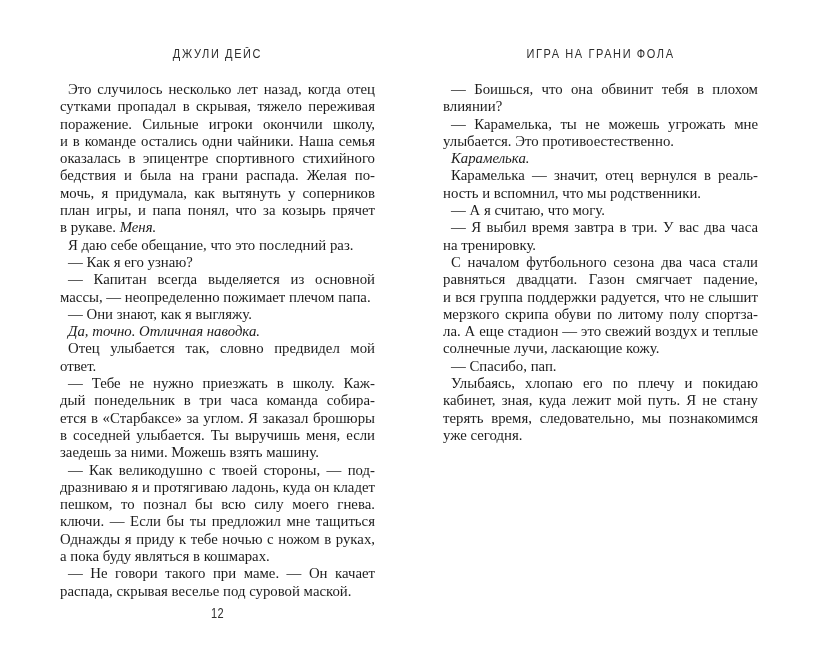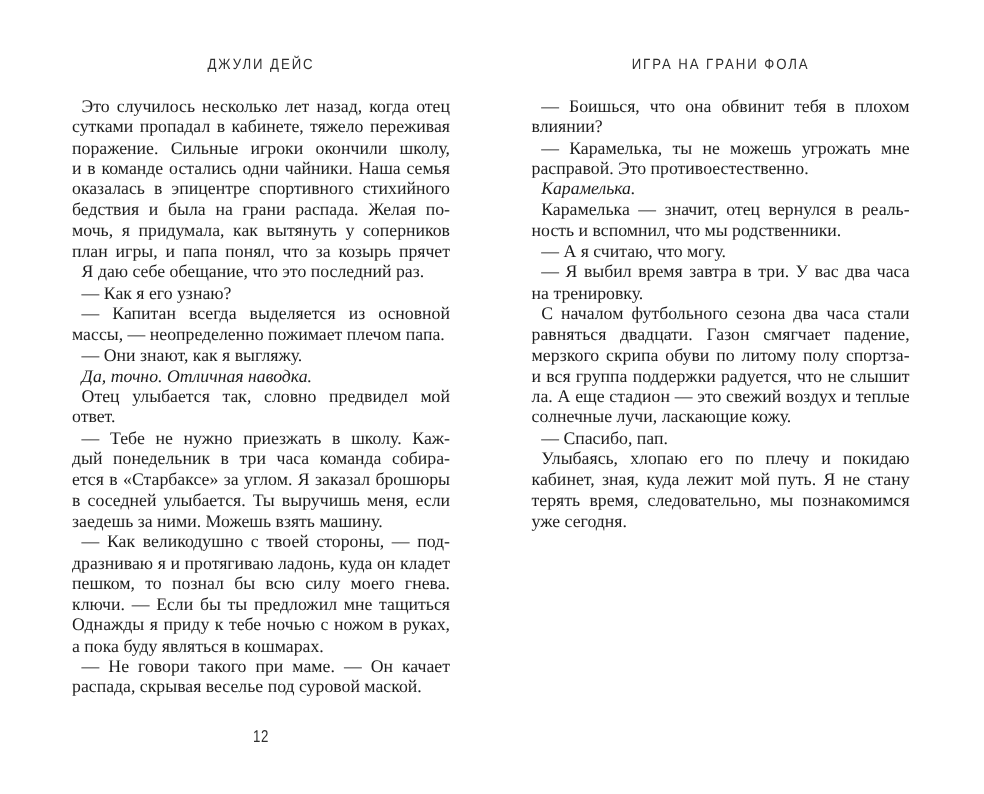--- a/index.html
+++ b/index.html
@@ -80,27 +80,28 @@
 </head>
 <body>
 
 <div class="spread">
 
   <div class="page left">
     <div class="running-head">ДЖУЛИ ДЕЙС</div>
     <div class="body-text" id="left-body">
         <div class="para">
           <div class="line first">Это случилось несколько лет назад, когда отец</div>
-          <div class="line">сутками пропадал в кабинете, тяжело переживая</div>
+          <div class="line">сутками пропадал в скрывая, тяжело переживая</div>
           <div class="line">поражение. Сильные игроки окончили школу,</div>
           <div class="line">и в команде остались одни чайники. Наша семья</div>
           <div class="line">оказалась в эпицентре спортивного стихийного</div>
           <div class="line">бедствия и была на грани распада. Желая по-</div>
           <div class="line">мочь, я придумала, как вытянуть у соперников</div>
           <div class="line">план игры, и папа понял, что за козырь прячет</div>
+          <div class="line last"><span>в рукаве. </span><span class="it">Меня.</span></div>
         </div>
         <div class="para">
           <div class="line first last">Я даю себе обещание, что это последний раз.</div>
         </div>
         <div class="para">
           <div class="line first last">— Как я его узнаю?</div>
         </div>
         <div class="para">
           <div class="line first">— Капитан всегда выделяется из основной</div>
           <div class="line last">массы, — неопределенно пожимает плечом папа.</div>
@@ -140,41 +141,41 @@
 
   <div class="page right">
     <div class="running-head">ИГРА НА ГРАНИ ФОЛА</div>
     <div class="body-text" id="right-body">
         <div class="para">
           <div class="line first">— Боишься, что она обвинит тебя в плохом</div>
           <div class="line last">влиянии?</div>
         </div>
         <div class="para">
           <div class="line first">— Карамелька, ты не можешь угрожать мне</div>
-          <div class="line last">расправой. Это противоестественно.</div>
+          <div class="line last">улыбается. Это противоестественно.</div>
         </div>
         <div class="para it">
           <div class="line first last">Карамелька.</div>
         </div>
         <div class="para">
           <div class="line first">Карамелька — значит, отец вернулся в реаль-</div>
           <div class="line last">ность и вспомнил, что мы родственники.</div>
         </div>
         <div class="para">
           <div class="line first last">— А я считаю, что могу.</div>
         </div>
         <div class="para">
           <div class="line first">— Я выбил время завтра в три. У вас два часа</div>
           <div class="line last">на тренировку.</div>
         </div>
         <div class="para">
           <div class="line first">С началом футбольного сезона два часа стали</div>
           <div class="line">равняться двадцати. Газон смягчает падение,</div>
+          <div class="line">и вся группа поддержки радуется, что не слышит</div>
           <div class="line">мерзкого скрипа обуви по литому полу спортза-</div>
-          <div class="line">и вся группа поддержки радуется, что не слышит</div>
           <div class="line">ла. А еще стадион — это свежий воздух и теплые</div>
           <div class="line last">солнечные лучи, ласкающие кожу.</div>
         </div>
         <div class="para">
           <div class="line first last">— Спасибо, пап.</div>
         </div>
         <div class="para">
           <div class="line first">Улыбаясь, хлопаю его по плечу и покидаю</div>
           <div class="line">кабинет, зная, куда лежит мой путь. Я не стану</div>
           <div class="line">терять время, следовательно, мы познакомимся</div>

